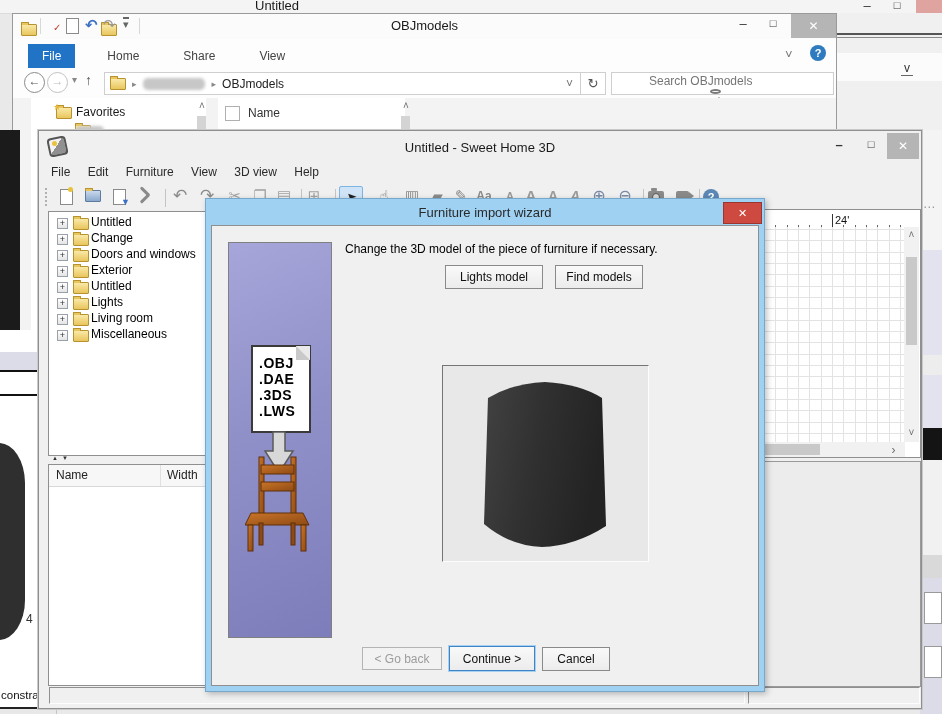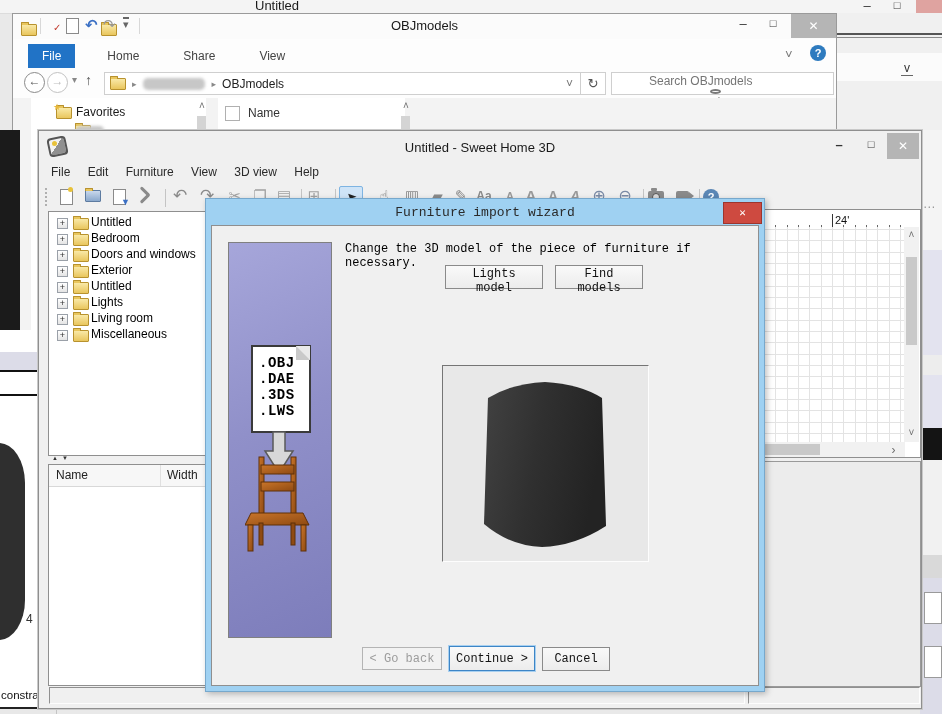--- a/index.html
+++ b/index.html
@@ -217,21 +217,21 @@
 
     <div class="abs" style="left:9px;top:80px;width:690px;height:243px;background:#fff;border:1px solid #8f8f8f;overflow:hidden;">
       <div class="abs" style="left:0;top:4px;width:300px;height:16px;">
         <span class="expander" style="left:8px;top:2px;">+</span>
         <span class="folder abs" style="left:24px;top:2px;"></span>
         <span class="tree-label">Untitled</span>
       </div>
       <div class="abs" style="left:0;top:20px;width:300px;height:16px;">
         <span class="expander" style="left:8px;top:2px;">+</span>
         <span class="folder abs" style="left:24px;top:2px;"></span>
-        <span class="tree-label">Bedroom</span>
+        <span class="tree-label">Change</span>
       </div>
       <div class="abs" style="left:0;top:36px;width:300px;height:16px;">
         <span class="expander" style="left:8px;top:2px;">+</span>
         <span class="folder abs" style="left:24px;top:2px;"></span>
         <span class="tree-label">Doors and windows</span>
       </div>
       <div class="abs" style="left:0;top:52px;width:300px;height:16px;">
         <span class="expander" style="left:8px;top:2px;">+</span>
         <span class="folder abs" style="left:24px;top:2px;"></span>
         <span class="tree-label">Exterior</span>
@@ -300,21 +300,21 @@
         <span class="sbtn abs" style="left:146px;top:1px;width:15px;font-size:12px;">›</span>
       </div>
     </div>
 
     <div class="abs" style="left:700px;top:330px;width:180px;height:224px;background:#ececec;border:1px solid #9a9a9a;"></div>
 
     <div class="abs sunken" style="left:10px;top:556px;width:694px;height:15px;"></div>
     <div class="abs sunken" style="left:709px;top:556px;width:170px;height:15px;"></div>
   </div>
 
-  <div class="abs" style="left:205px;top:198px;width:558px;height:492px;background:#9fd1f2;border:1px solid #77a8cc;box-shadow:2px 2px 6px rgba(0,0,0,0.25);font-family:Liberation Mono, monospace;">
+  <div class="abs" style="left:205px;top:198px;width:558px;height:492px;background:#9fd1f2;border:1px solid #77a8cc;box-shadow:2px 2px 6px rgba(0,0,0,0.25);">
 
     <div class="abs ctr" style="left:0;top:6px;width:558px;font-size:13px;color:#2a2a2a;">Furniture import wizard</div>
     <div class="abs" style="left:517px;top:3px;width:37px;height:20px;background:#ce4a40;border:1px solid #9c352e;color:#fff;font-size:11px;font-weight:bold;text-align:center;line-height:20px;">✕</div>
 
     <div class="abs" style="left:5px;top:26px;width:546px;height:459px;background:#f0f0f0;border:1px solid #8f8f8f;">
 
       <div class="abs" style="left:16px;top:16px;width:102px;height:394px;border:1px solid #808080;
                   background:linear-gradient(155deg,#a6a6da 0%,#9090c9 45%,#7d7dbb 100%);">
 
         <div class="abs" style="left:22px;top:102px;width:56px;height:84px;background:#fff;border:2px solid #3a3a3a;">

